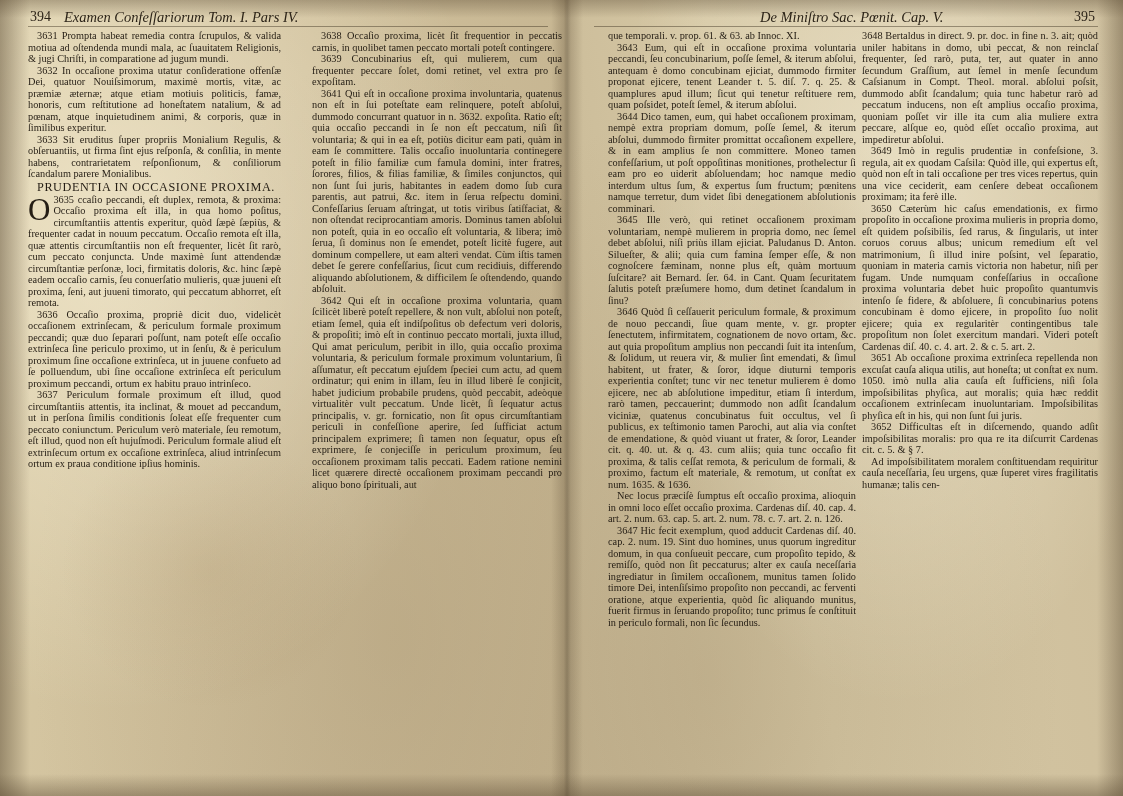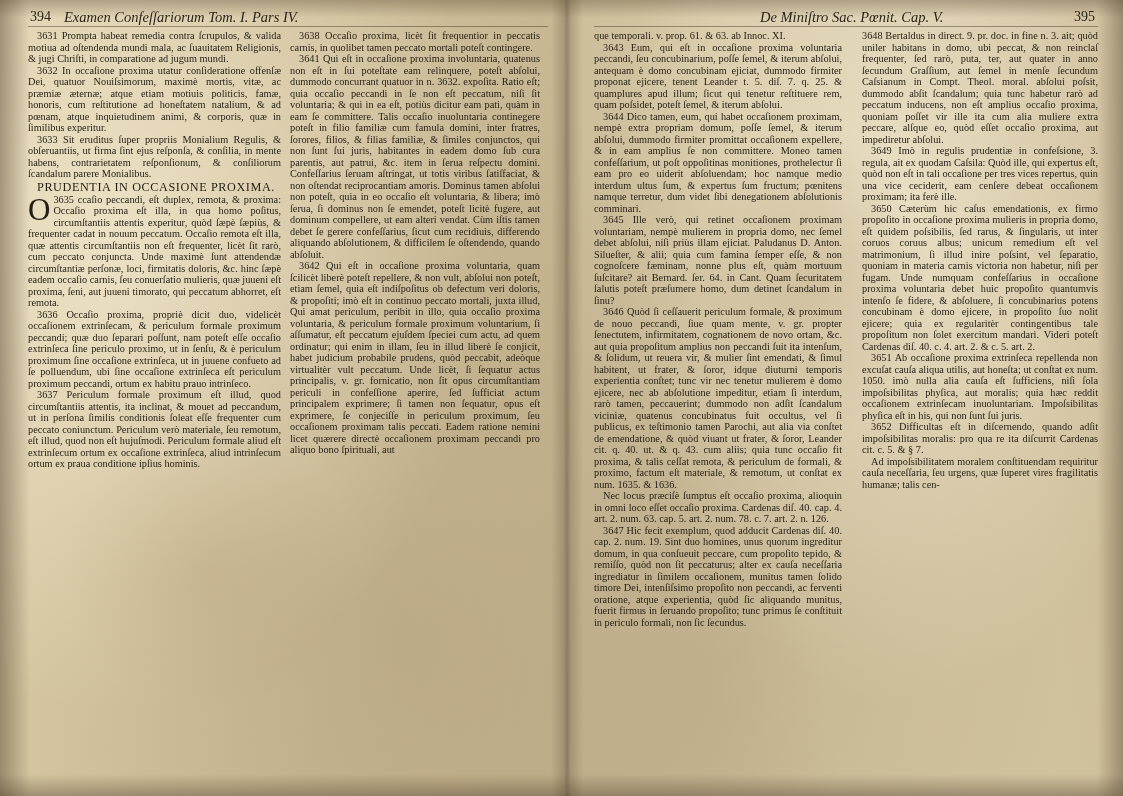--- a/index.html
+++ b/index.html
@@ -101,22 +101,22 @@
     position: absolute;
     top: 30px;
     font-size: 10.3px;
     line-height: 11.5px;
     color: #241d14;
     text-align: justify;
     text-justify: inter-word;
     hyphens: manual;
   }
   .c1 { left: 28px;  width: 253px; }
-  .c2 { left: 290px; width: 250px; }
-  .c3 { left: 594px; width: 248px; }
+  .c2 { left: 312px; width: 250px; }
+  .c3 { left: 608px; width: 248px; }
   .c4 { left: 862px; width: 236px; }
 
   .col p {
     margin: 0 0 0 0;
     text-indent: 9px;
   }
   .col p.noind { text-indent: 0; }
   .it { }
   .sec-head {
     font-size: 12.2px;
@@ -160,20 +160,21 @@
     <div class="dropcap-wrap">
       <span class="dropcap">O</span>
       <p class="noind">3635 ccaſio peccandi, eſt duplex, remota, &amp; proxima: Occaſio proxima eſt illa, in qua homo poſitus, circumſtantiis attentis experitur, quòd ſæpè ſæpiùs, &amp; frequenter cadat in nouum peccatum. Occaſio remota eſt illa, quæ attentis circumſtantiis non eſt frequenter, licèt ſit rarò, cum peccato conjuncta. Unde maximè ſunt attendendæ circumſtantiæ perſonæ, loci, firmitatis doloris, &amp;c. hinc ſæpè eadem occaſio carnis, ſeu conuerſatio mulieris, quæ juueni eſt proxima, ſeni, aut juueni timorato, qui peccatum abhorret, eſt remota.</p>
     </div>
     <p>3636 Occaſio proxima, propriè dicit duo, videlicèt occaſionem extrinſecam, &amp; periculum formale proximum peccandi; quæ duo ſeparari poſſunt, nam poteſt eſſe occaſio extrinſeca ſine periculo proximo, ut in ſenſu, &amp; è periculum proximum ſine occaſione extrinſeca, ut in juuene confueto ad ſe polluendum, ubi ſine occaſione extrinſeca eſt periculum proximum peccandi, ortum ex habitu prauo intrinſeco.</p>
     <p class="it">3637 Periculum formale proximum eſt illud, quod circumſtantiis attentis, ita inclinat, &amp; mouet ad peccandum, ut in perſona ſimilis conditionis ſoleat eſſe frequenter cum peccato coniunctum. Periculum verò materiale, ſeu remotum, eſt illud, quod non eſt hujuſmodi. Periculum formale aliud eſt extrinſecum ortum ex occaſione extrinſeca, aliud intrinſecum ortum ex praua conditione ipſius hominis.</p>
   </div>
 
   <div class="col c2">
     <p>3638 Occaſio proxima, licèt ſit frequentior in peccatis carnis, in quolibet tamen peccato mortali poteſt contingere.</p>
+    <p>3639 Concubinarius eſt, qui mulierem, cum qua frequenter peccare ſolet, domi retinet, vel extra pro ſe expoſitam.</p>
     <p>3641 Qui eſt in occaſione proxima involuntaria, quatenus non eſt in ſui poteſtate eam relinquere, poteſt abſolui, dummodo concurrant quatuor in n. 3632. expoſita. Ratio eſt; quia occaſio peccandi in ſe non eſt peccatum, niſi ſit voluntaria; &amp; qui in ea eſt, potiùs dicitur eam pati, quàm in eam ſe committere. Talis occaſio inuoluntaria continegere poteſt in filio familiæ cum famula domini, inter fratres, ſorores, filios, &amp; filias familiæ, &amp; ſimiles conjunctos, qui non ſunt ſui juris, habitantes in eadem domo ſub cura parentis, aut patrui, &amp;c. item in ſerua reſpectu domini. Confeſſarius ſeruam aſtringat, ut totis viribus ſatiſfaciat, &amp; non oſtendat reciprocantiam amoris. Dominus tamen abſolui non poteſt, quia in eo occaſio eſt voluntaria, &amp; libera; imò ſerua, ſi dominus non ſe emendet, poteſt licitè fugere, aut dominum compellere, ut eam alteri vendat. Cùm iſtis tamen debet ſe gerere confeſſarius, ſicut cum recidiuis, differendo aliquando abſolutionem, &amp; difficilem ſe oſtendendo, quando abſoluit.</p>
     <p>3642 Qui eſt in occaſione proxima voluntaria, quam ſcilicèt liberè poteſt repellere, &amp; non vult, abſolui non poteſt, etiam ſemel, quia eſt indiſpoſitus ob defectum veri doloris, &amp; propoſiti; imò eſt in continuo peccato mortali, juxta illud, Qui amat periculum, peribit in illo, quia occaſio proxima voluntaria, &amp; periculum formale proximum voluntarium, ſi aſſumatur, eſt peccatum ejuſdem ſpeciei cum actu, ad quem ordinatur; qui enim in illam, ſeu in illud liberè ſe conjicit, habet judicium probabile prudens, quòd peccabit, adeòque virtualitèr vult peccatum. Unde licèt, ſi ſequatur actus principalis, v. gr. fornicatio, non ſit opus circumſtantiam periculi in confeſſione aperire, ſed ſufficiat actum principalem exprimere; ſi tamen non ſequatur, opus eſt exprimere, ſe conjeciſſe in periculum proximum, ſeu occaſionem proximam talis peccati. Eadem ratione nemini licet quærere directè occaſionem proximam peccandi pro aliquo bono ſpirituali, aut</p>
   </div>
 
   <div class="col c3">
     <p class="noind">que temporali. v. prop. 61. &amp; 63. ab Innoc. XI.</p>
     <p>3643 Eum, qui eſt in occaſione proxima voluntaria peccandi, ſeu concubinarium, poſſe ſemel, &amp; iterum abſolui, antequam è domo concubinam ejiciat, dummodo firmiter proponat ejicere, tenent Leander t. 5. diſ. 7. q. 25. &amp; quamplures apud illum; ſicut qui tenetur reſtituere rem, quam poſsidet, poteſt ſemel, &amp; iterum abſolui.</p>
     <p>3644 Dico tamen, eum, qui habet occaſionem proximam, nempè extra propriam domum, poſſe ſemel, &amp; iterum abſolui, dummodo firmiter promittat occaſionem expellere, &amp; in eam amplius ſe non committere. Moneo tamen confeſſarium, ut poſt oppoſitinas monitiones, prothelectur ſi eam pro eo uiderit abſoluendam; hoc namque medio interdum ultus ſum, &amp; expertus ſum fructum; pœnitens namque terretur, dum videt ſibi denegationem abſolutionis comminari.</p>
     <p>3645 Ille verò, qui retinet occaſionem proximam voluntariam, nempè mulierem in propria domo, nec ſemel debet abſolui, niſi priùs illam ejiciat. Paludanus D. Anton. Silueſter, &amp; alii; quia cum famina ſemper eſſe, &amp; non cognoſcere fæminam, nonne plus eſt, quàm mortuum ſuſcitare? ait Bernard. ſer. 64. in Cant. Quam ſecuritatem ſalutis poteſt præſumere homo, dum detinet ſcandalum in ſinu?</p>
     <p>3646 Quòd ſi ceſſauerit periculum formale, &amp; proximum de nouo peccandi, ſiue quam mente, v. gr. propter ſenectutem, infirmitatem, cognationem de novo ortam, &amp;c. aut quia propoſitum amplius non peccandi ſuit ita intenſum, &amp; ſolidum, ut reuera vir, &amp; mulier ſint emendati, &amp; ſimul habitent, ut frater, &amp; ſoror, idque diuturni temporis experientia conſtet; tunc vir nec tenetur mulierem è domo ejicere, nec ab abſolutione impeditur, etiam ſi interdum, rarò tamen, peccauerint; dummodo non adſit ſcandalum viciniæ, quatenus concubinatus fuit occultus, vel ſi publicus, ex teſtimonio tamen Parochi, aut alia via conſtet de emendatione, &amp; quòd viuant ut frater, &amp; ſoror, Leander cit. q. 40. ut. &amp; q. 43. cum aliis; quia tunc occaſio fit proxima, &amp; talis ceſſat remota, &amp; periculum de formali, &amp; proximo, factum eſt materiale, &amp; remotum, ut conſtat ex num. 1635. &amp; 1636.</p>

